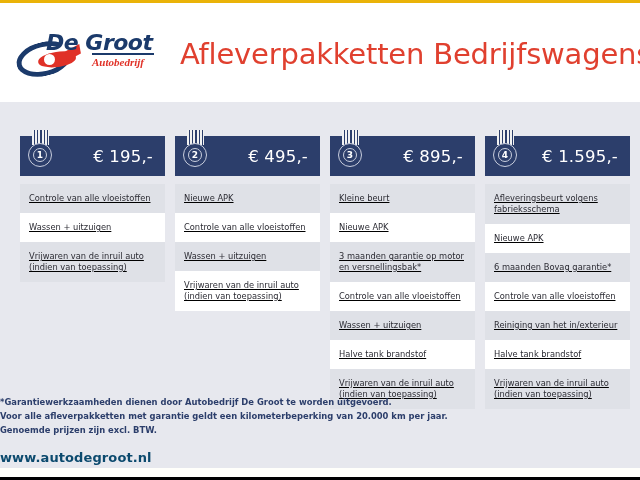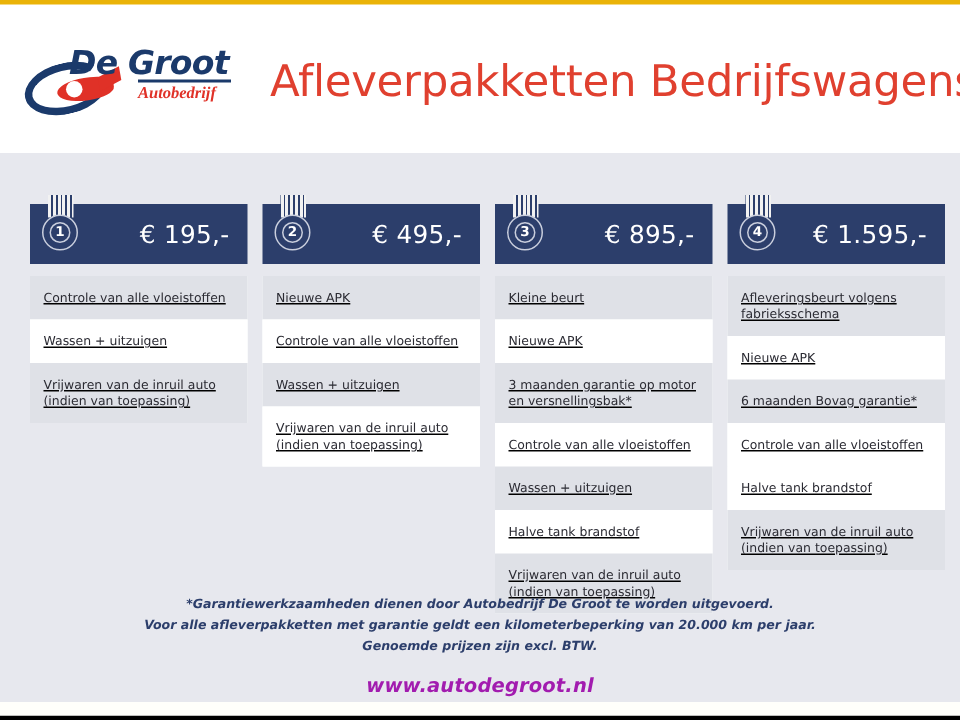--- a/index.html
+++ b/index.html
@@ -234,36 +234,34 @@
   }
   .feature.alt {
     background: #dfe1e7;
   }
 
   
   #footer {
     position: absolute;
     left: 0; top: 392px;
     width: 640px;
-    text-align: center;
-    font-style: italic;
   }
   .foot-line {
     font-family: "DejaVu Sans", "Liberation Sans", sans-serif;
     font-size: 8.4px;
     font-weight: bold;
     color: #2c3e6b;
     line-height: 14px;
     white-space: nowrap;
   }
   #site-url {
     font-family: "DejaVu Sans", "Liberation Sans", sans-serif;
     font-size: 13px;
     font-weight: bold;
-    color: #a21caf;
+    color: #0c4a6e;
     margin-top: 13px;
     letter-spacing: 0.1px;
   }
 </style>
 </head>
 <body>
 
 <div id="page">
 
   <div id="header">
@@ -356,20 +354,21 @@
               </div>
             </div>
           </div>
           <div class="price">€ 1.595,-</div>
         </div>
         <div class="col-list">
           <div class="feature alt">Afleveringsbeurt volgens<br>fabrieksschema</div>
           <div class="feature">Nieuwe APK</div>
           <div class="feature alt">6 maanden Bovag garantie*</div>
           <div class="feature">Controle van alle vloeistoffen</div>
+          <div class="feature alt">Reiniging van het in/exterieur</div>
           <div class="feature">Halve tank brandstof</div>
           <div class="feature alt">Vrijwaren van de inruil auto<br>(indien van toepassing)</div>
         </div>
       </div>
     </div>
 
   <div id="footer">
     <div class="foot-line">*Garantiewerkzaamheden dienen door Autobedrijf De Groot te worden uitgevoerd.</div>
     <div class="foot-line">Voor alle afleverpakketten met garantie geldt een kilometerbeperking van 20.000 km per jaar.</div>
     <div class="foot-line">Genoemde prijzen zijn excl. BTW.</div>

